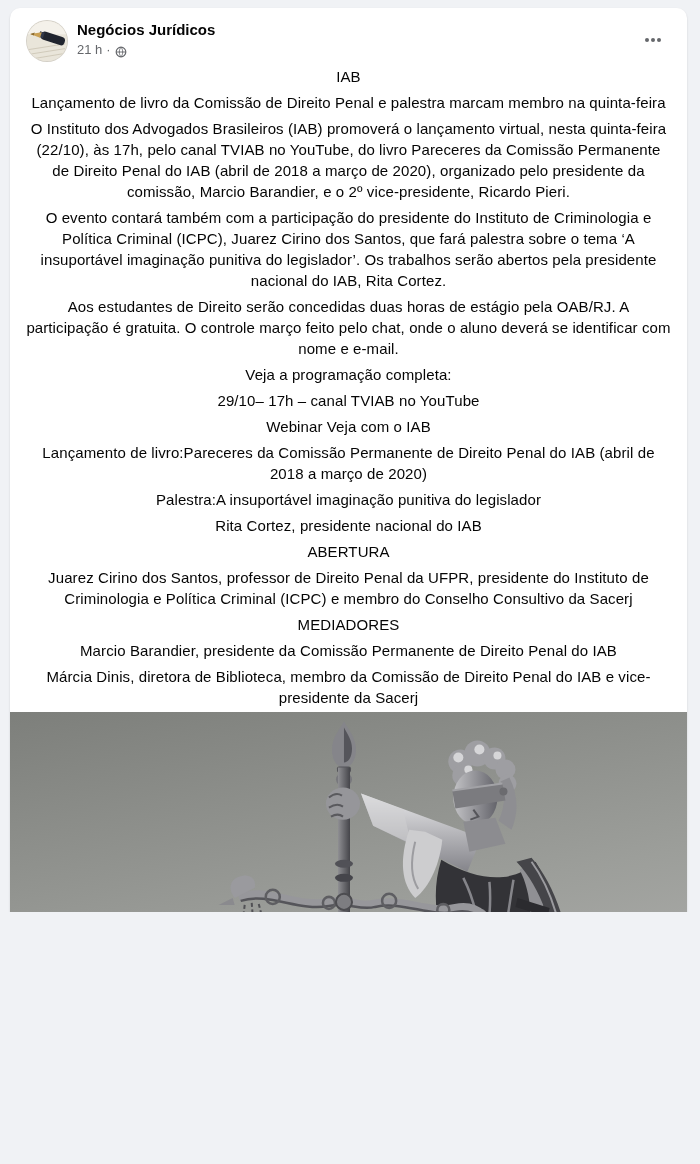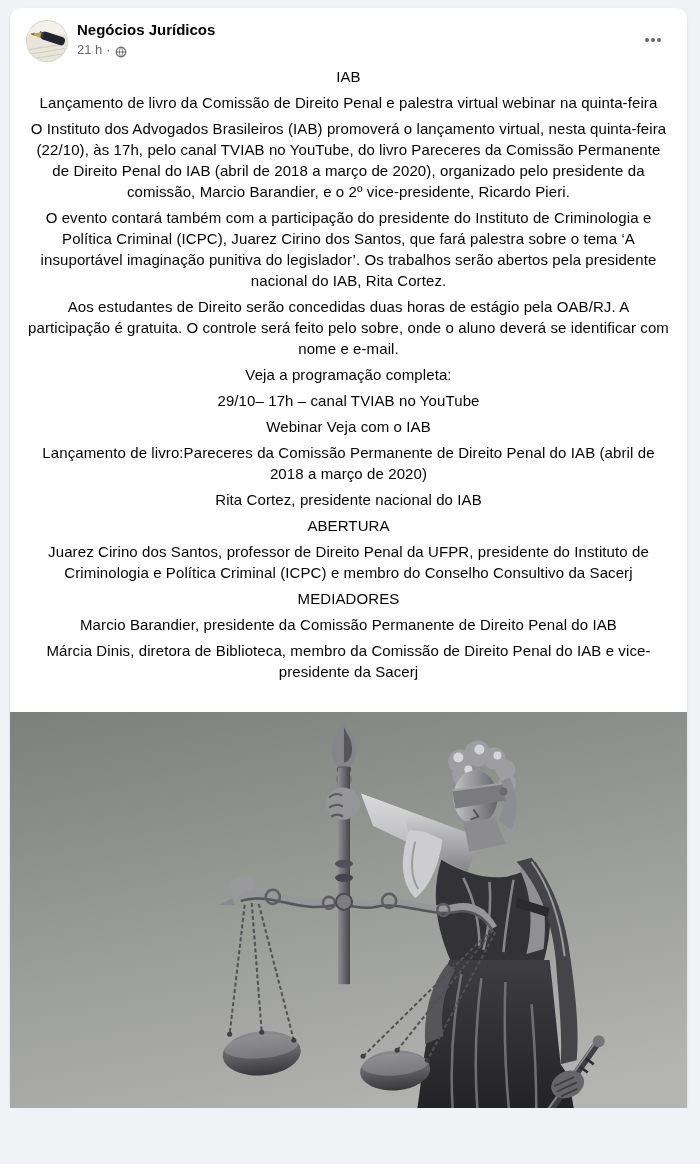--- a/index.html
+++ b/index.html
@@ -3,21 +3,21 @@
 <meta charset="utf-8">
 <style>
   * { box-sizing: border-box; }
   html,body { margin:0; padding:0; }
   body {
     width:700px; height:1164px; overflow:hidden;
     background:#f0f2f5;
     font-family:"Liberation Sans", sans-serif;
     -webkit-font-smoothing:antialiased;
   }
-  .page { position:relative; width:700px; height:1108px; overflow:hidden; }
+  .page { position:relative; width:700px; height:912px; overflow:hidden; }
 
   .post-card {
     position:absolute; left:10px; top:8px; width:677px; height:1156px;
     background:#ffffff; border-radius:10px 10px 0 0;
     box-shadow:0 1px 2px rgba(0,0,0,.15);
     overflow:hidden;
   }
 
   
   .post-header { display:flex; align-items:flex-start; padding:12px 16px 0 16px; }
@@ -97,28 +97,29 @@
         <svg width="20" height="20" viewBox="0 0 20 20">
           <circle cx="4" cy="10" r="2" fill="#65676b"></circle>
           <circle cx="10" cy="10" r="2" fill="#65676b"></circle>
           <circle cx="16" cy="10" r="2" fill="#65676b"></circle>
         </svg>
       </button>
     </header>
 
     <div class="post-text">
       <p>IAB</p>
-      <p>Lançamento de livro da Comissão de Direito Penal e palestra virtual webinar na quinta-feira</p>
+      <p>Lançamento de livro da Comissão de Direito Penal e palestra marcam membro na quinta-feira</p>
       <p>O Instituto dos Advogados Brasileiros (IAB) promoverá o lançamento virtual, nesta quinta-feira (22/10), às 17h, pelo canal TVIAB no YouTube, do livro Pareceres da Comissão Permanente de Direito Penal do IAB (abril de 2018 a março de 2020), organizado pelo presidente da comissão, Marcio Barandier, e o 2º vice-presidente, Ricardo Pieri.</p>
       <p>O evento contará também com a participação do presidente do Instituto de Criminologia e Política Criminal (ICPC), Juarez Cirino dos Santos, que fará palestra sobre o tema ‘A insuportável imaginação punitiva do legislador’. Os trabalhos serão abertos pela presidente nacional do IAB, Rita Cortez.</p>
-      <p>Aos estudantes de Direito serão concedidas duas horas de estágio pela OAB/RJ. A participação é gratuita. O controle será feito pelo sobre, onde o aluno deverá se identificar com nome e e-mail.</p>
+      <p>Aos estudantes de Direito serão concedidas duas horas de estágio pela OAB/RJ. A participação é gratuita. O controle março feito pelo chat, onde o aluno deverá se identificar com nome e e-mail.</p>
       <p>Veja a programação completa:</p>
       <p>29/10– 17h – canal TVIAB no YouTube</p>
       <p>Webinar Veja com o IAB</p>
       <p>Lançamento de livro:Pareceres da Comissão Permanente de Direito Penal do IAB (abril de 2018 a março de 2020)</p>
+      <p>Palestra:A insuportável imaginação punitiva do legislador</p>
       <p>Rita Cortez, presidente nacional do IAB</p>
       <p>ABERTURA</p>
       <p>Juarez Cirino dos Santos, professor de Direito Penal da UFPR, presidente do Instituto de Criminologia e Política Criminal (ICPC) e membro do Conselho Consultivo da Sacerj</p>
       <p>MEDIADORES</p>
       <p>Marcio Barandier, presidente da Comissão Permanente de Direito Penal do IAB</p>
       <p>Márcia Dinis, diretora de Biblioteca, membro da Comissão de Direito Penal do IAB e vice-presidente da Sacerj</p>
     </div>
 
     <figure class="post-image" aria-label="Estátua prateada da Justiça (Têmis) vendada segurando a balança e a espada, fundo cinza">
       <svg viewBox="0 0 675 452" preserveAspectRatio="xMidYMid slice">

